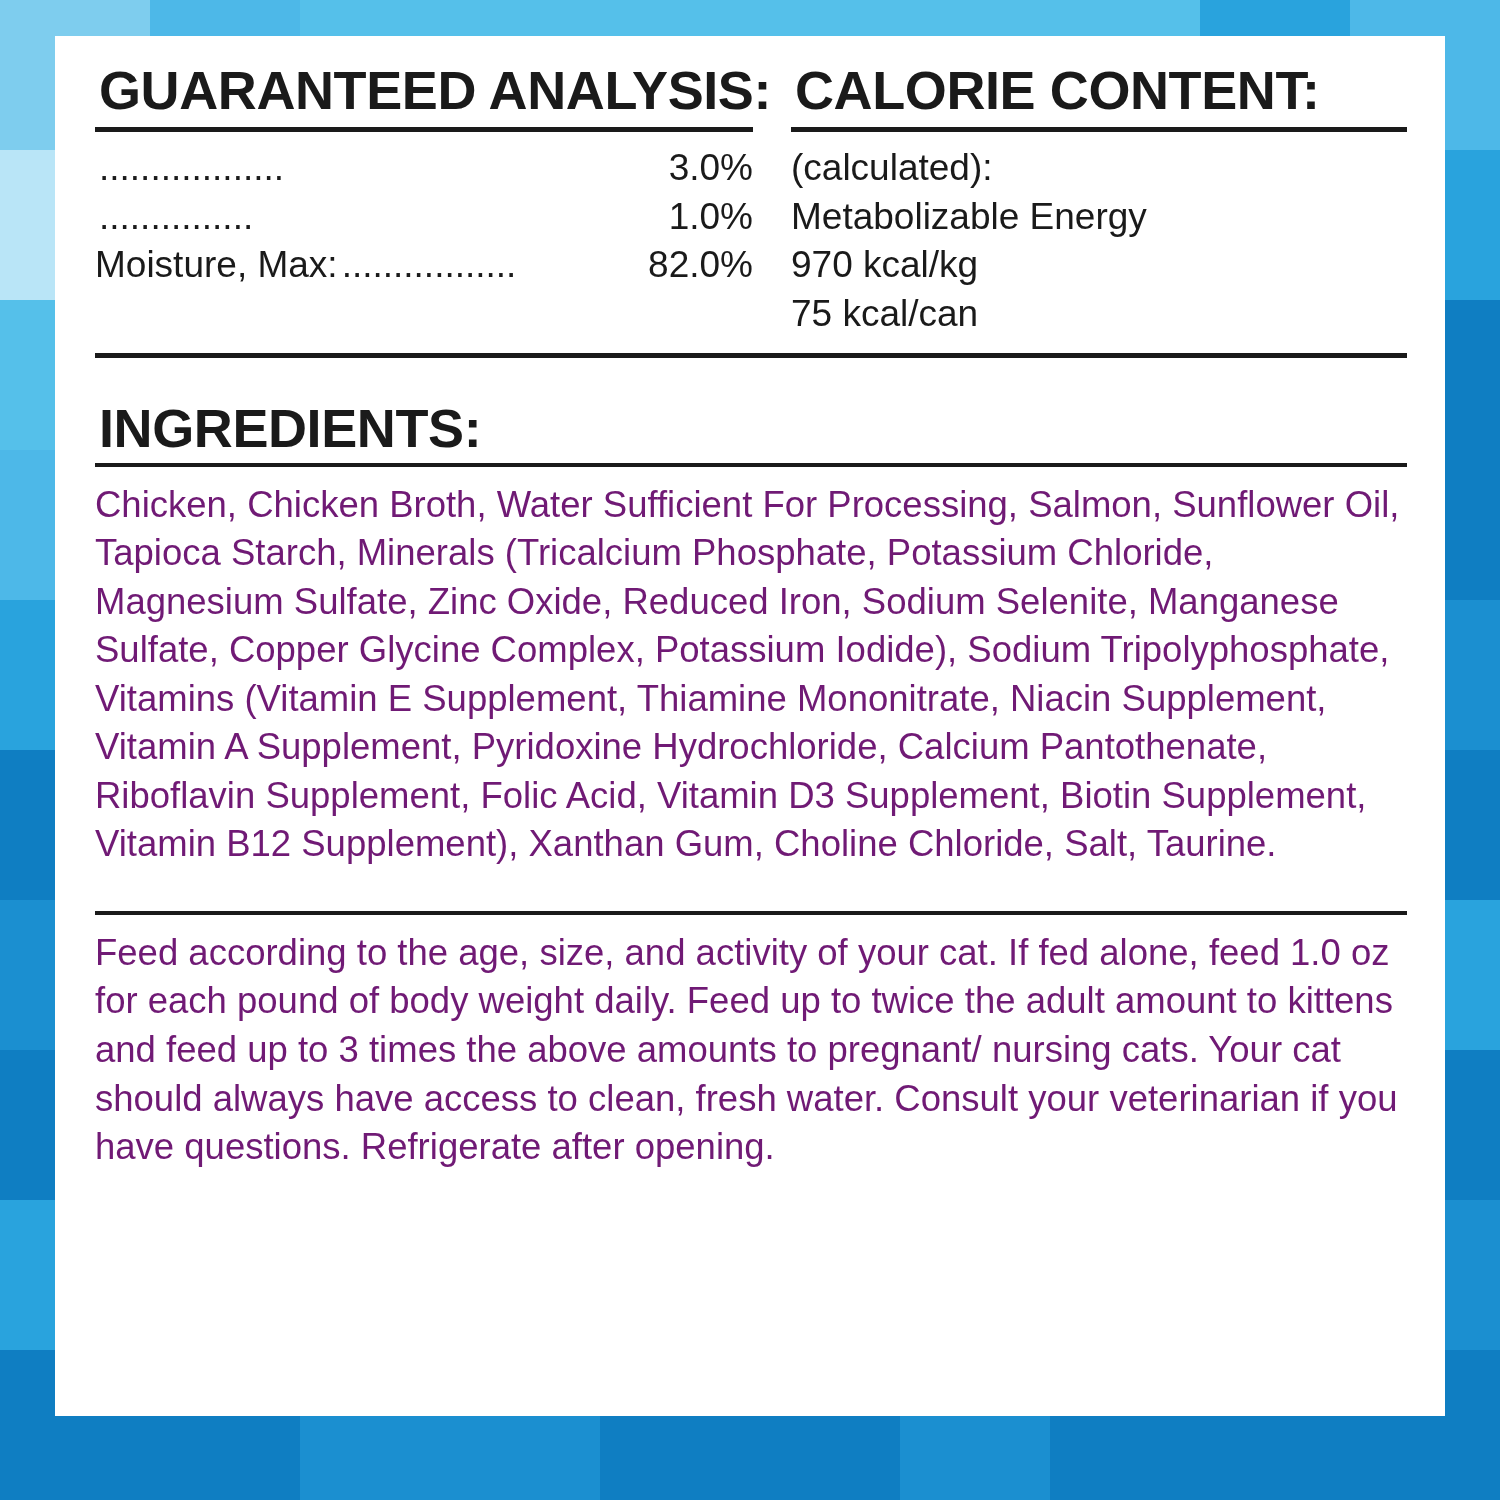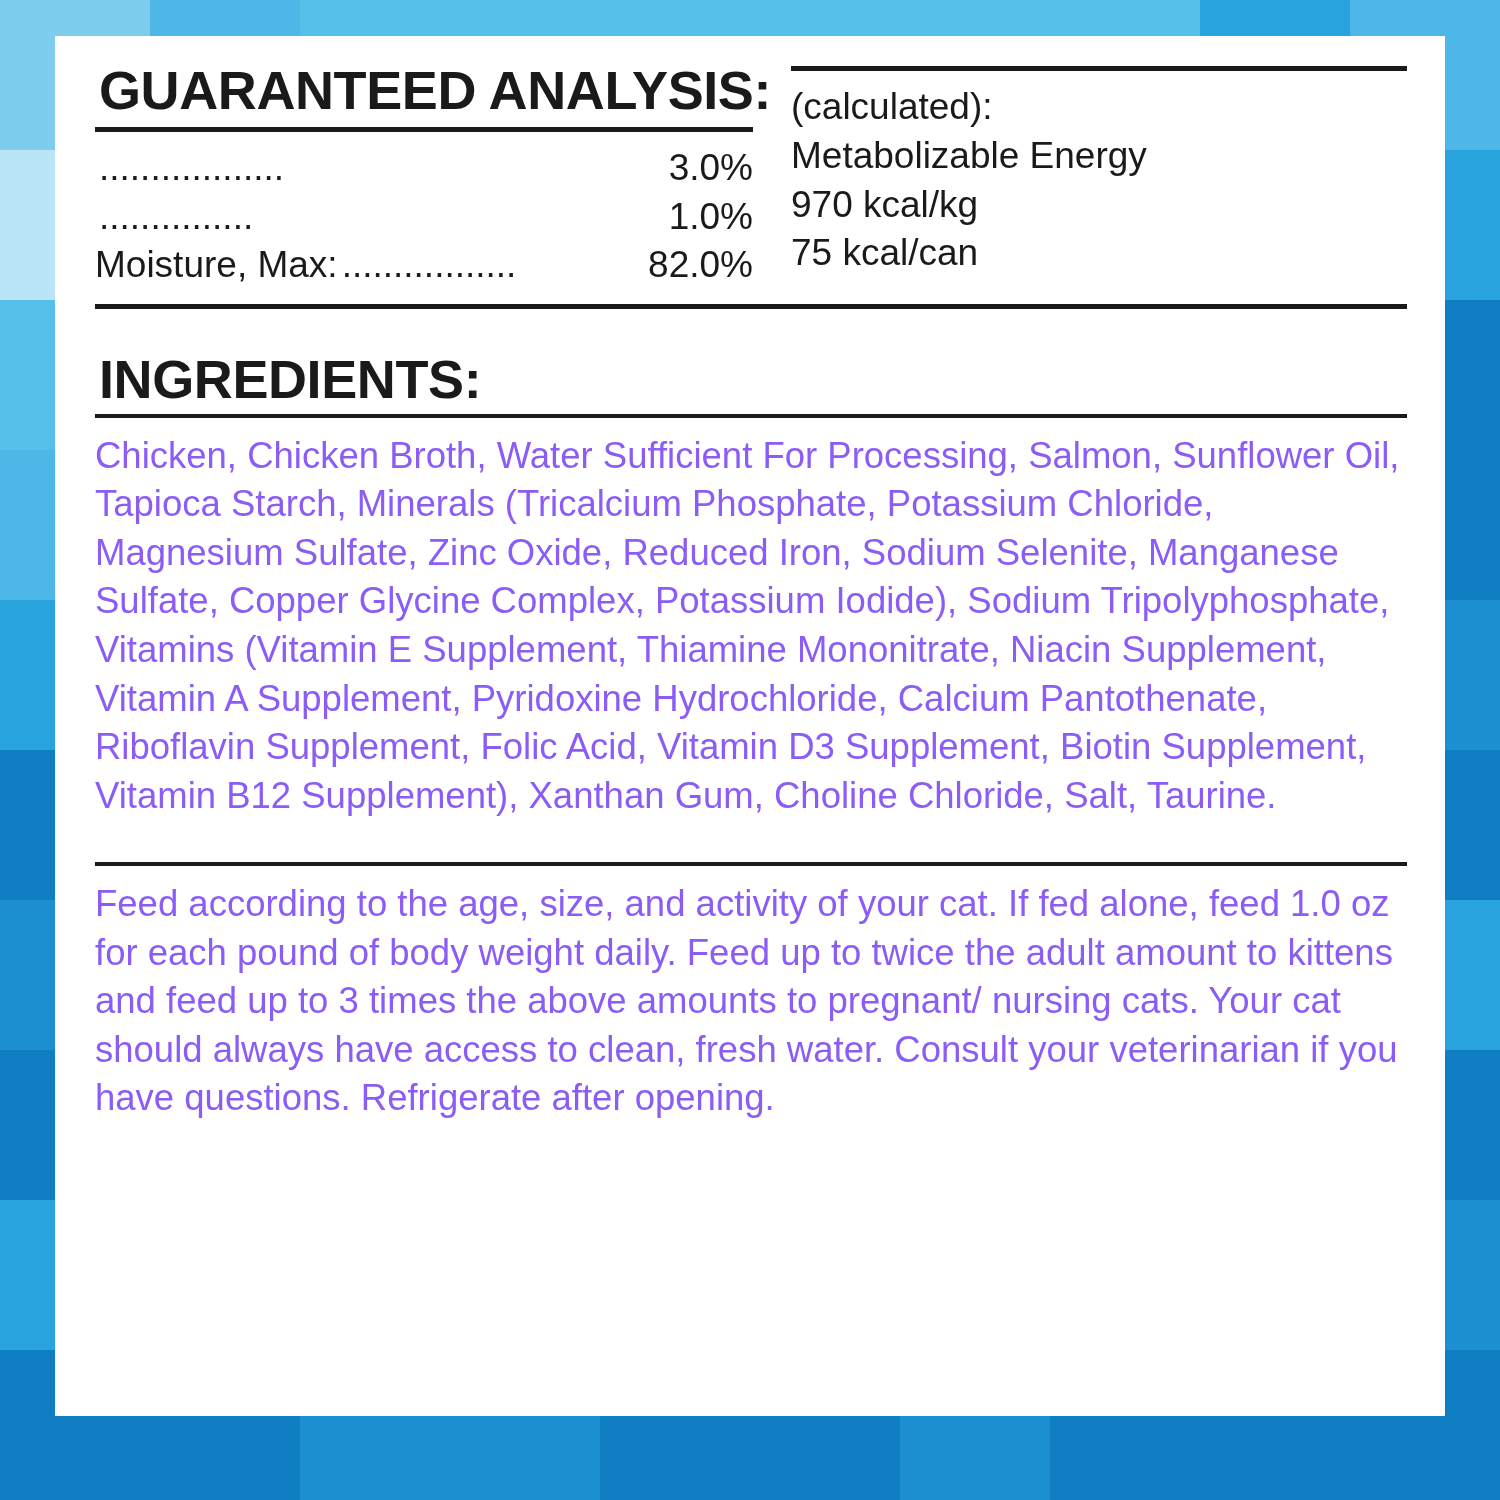--- a/index.html
+++ b/index.html
@@ -99,21 +99,21 @@
   .full-rule {
     border: 0;
     border-top: 5px solid #1a1a1a;
     margin: 14px 0 0 0;
   }
 
   .section { margin-top: 42px; }
   .body-text {
     font-size: 36.5px;
     line-height: 1.33;
-    color: #8b5cf6;
+    color: #701a75;
     margin-top: 14px;
     text-align: left;
   }
   .section-heading-wrap .rule { margin-top: 6px; }
 </style>
 </head>
 <body>
 
 <div id="page">
 
@@ -244,20 +244,21 @@
             <div class="ga-row">
               <span class="label">Moisture, Max:</span>
               <span class="dots">.................</span>
               <span class="val">82.0%</span>
             </div>
 
           </div>
         </div>
 
         <div class="col-right">
+          <div class="heading">CALORIE CONTENT:</div>
           <hr class="rule">
           <div class="cc-list">
             <div class="cc-line">(calculated):</div>
             <div class="cc-line">Metabolizable Energy</div>
             <div class="cc-line">970 kcal/kg</div>
             <div class="cc-line">75 kcal/can</div>
           </div>
         </div>
 
       </div>

